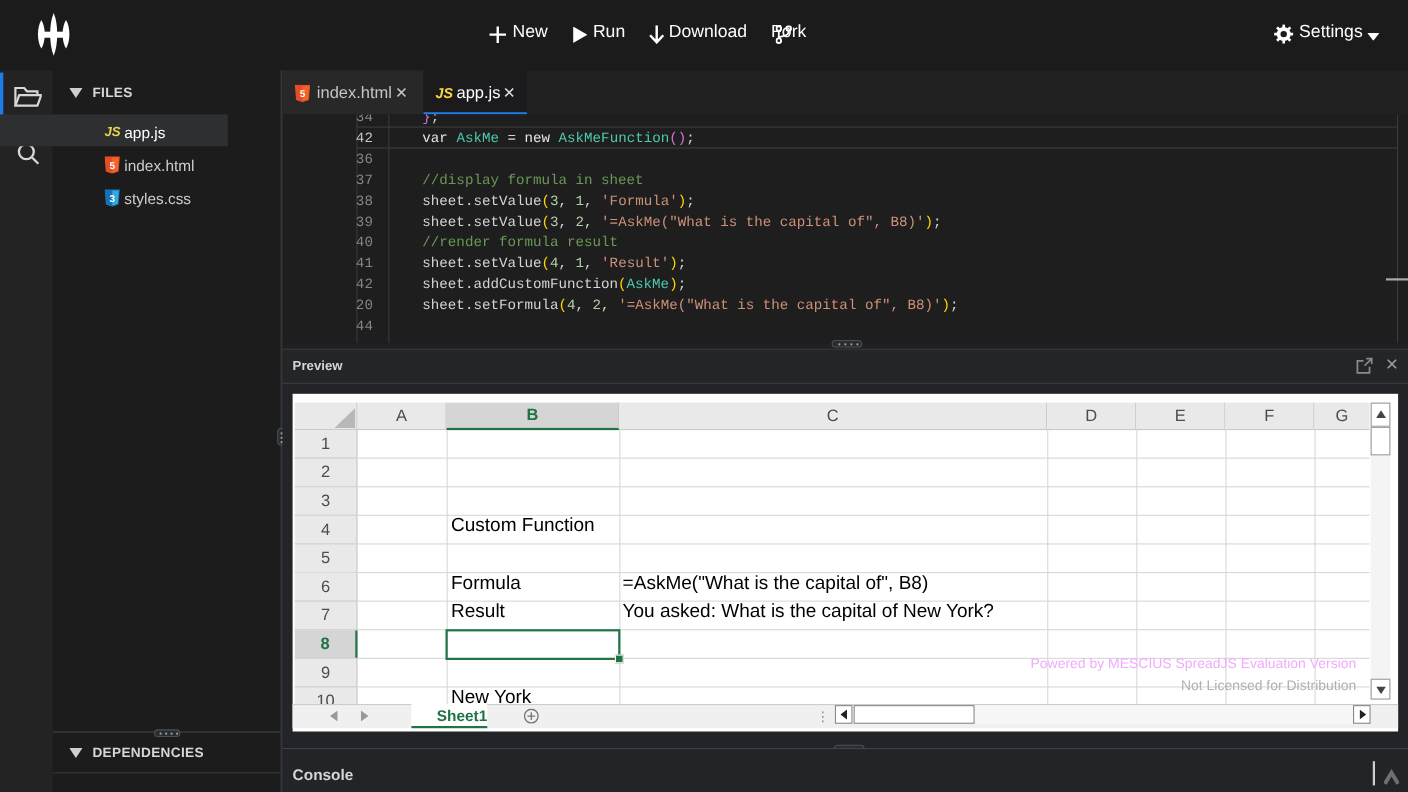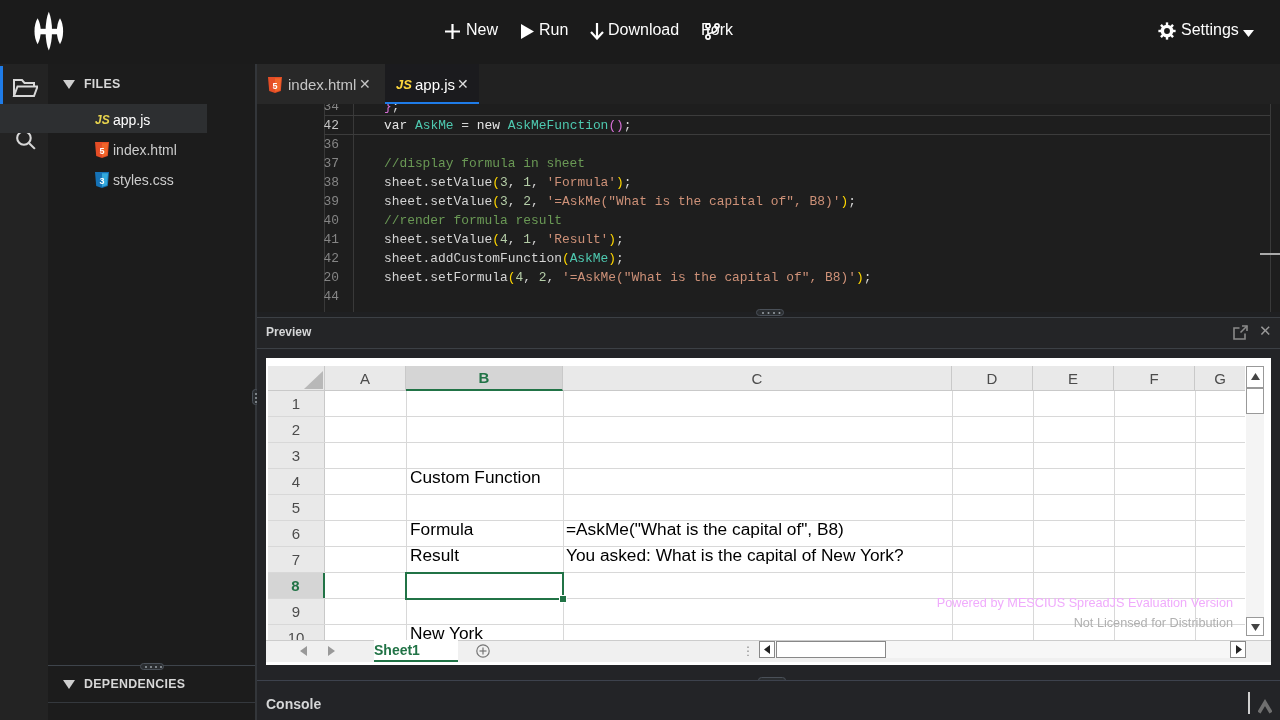--- a/index.html
+++ b/index.html
@@ -276,21 +276,21 @@
       <polygon points="0,0 9,0 4.5,7" fill="#444444"></polygon>
     </svg>
 
   <div class="abs" style="left:266px;top:640px;width:1005px;height:22px;background:#f0f0f0;border-top:1px solid #cccccc"></div>
   <svg class="abs" style="left:300px;top:646px" width="7" height="10">
       <polygon points="7,0 7,10 0,5" fill="#999999"></polygon>
     </svg>
   <svg class="abs" style="left:328px;top:646px" width="7" height="10">
       <polygon points="0,0 0,10 7,5" fill="#999999"></polygon>
     </svg>
-  <div class="abs" style="left:374px;top:640px;width:84px;height:22px;background:#ffffff;border-bottom:2px solid #217346;color:#217346;font-weight:700;font-size:14px;text-align:left;line-height:21px">Sheet1</div>
+  <div class="abs" style="left:374px;top:640px;width:69px;height:22px;background:#ffffff;border-bottom:2px solid #217346;color:#217346;font-weight:700;font-size:14px;text-align:right;line-height:21px">Sheet1</div>
   <svg class="abs" style="left:476px;top:644px" width="14" height="14" viewBox="0 0 14 14" fill="none" stroke="#767676" stroke-width="1.2">
     <circle cx="7" cy="7" r="6.2"></circle>
       <line x1="7" y1="3.5" x2="7" y2="10.5"></line>
       <line x1="3.5" y1="7" x2="10.5" y2="7"></line>
   </svg>
   <div class="abs" style="left:742px;top:644px;color:#8a8a8a;font-size:12px;letter-spacing:0">⋮</div>
 
   <div class="abs" style="left:759px;top:641px;width:487px;height:17px;background:#f7f7f7"></div>
   <div class="abs" style="left:759px;top:641px;width:16px;height:17px;background:#ffffff;border:1px solid #888888"></div>
   <svg class="abs" style="left:764px;top:645px" width="6" height="9">

